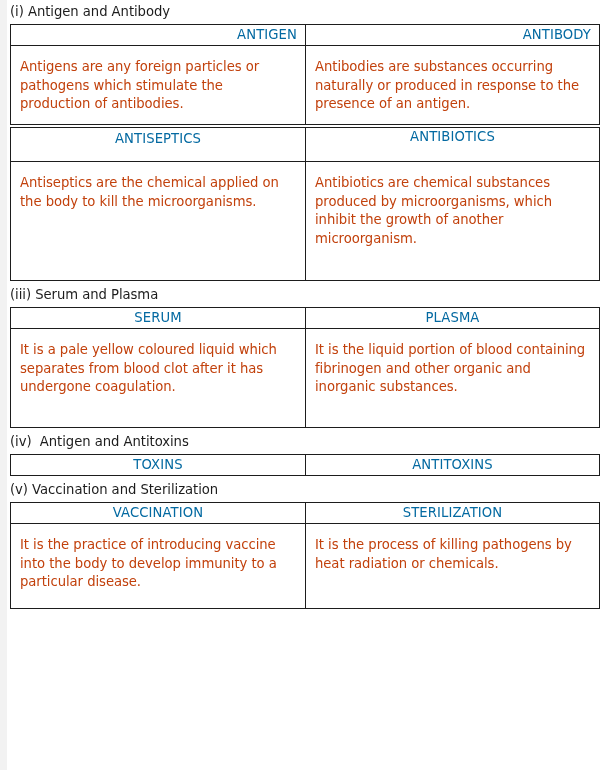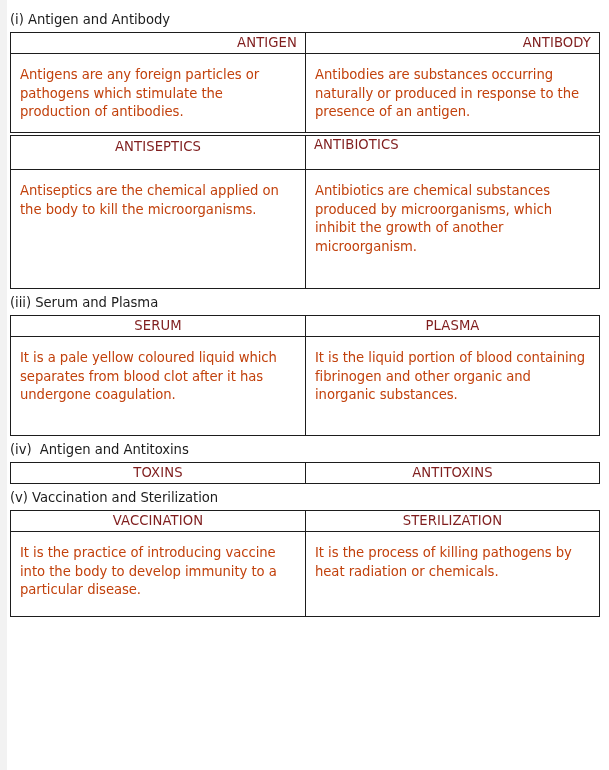--- a/index.html
+++ b/index.html
@@ -25,21 +25,21 @@
   .left-gutter {
     position: absolute;
     left: 0;
     top: 0;
     width: 7px;
     height: 770px;
     background: #f2f2f2;
   }
   .content {
     position: relative;
-    padding: 8px 10px 0 10px;
+    padding: 0 10px 0 10px;
     box-sizing: border-box;
     width: 609px;
   }
   .section {
     position: relative;
   }
   .section-label {
     font-size: 13.2px;
     line-height: 19px;
     color: #1c1c1c;
@@ -59,32 +59,32 @@
     padding: 0;
   }
   col.c-left  { width: 295px; }
   col.c-right { width: 294px; }
 
   .hdr {
     font-size: 13.2px;
     line-height: 17px;
     letter-spacing: 0.1px;
     white-space: pre;
-    color: #7f1d1d;
+    color: #0369a1;
   }
   td.head {
     height: 20px;
   }
   td.head .hdr {
     padding: 1px 8px 2px 8px;
   }
   
   .al-right  { text-align: right; }
   .al-center { text-align: center; }
-  .al-left   { text-align: left; }
+  .al-left   { text-align: center; }
 
   
   td.head-tall {
     height: 33px;
     vertical-align: top;
   }
   td.head-tall-bottom {
     height: 33px;
     vertical-align: bottom;
   }

